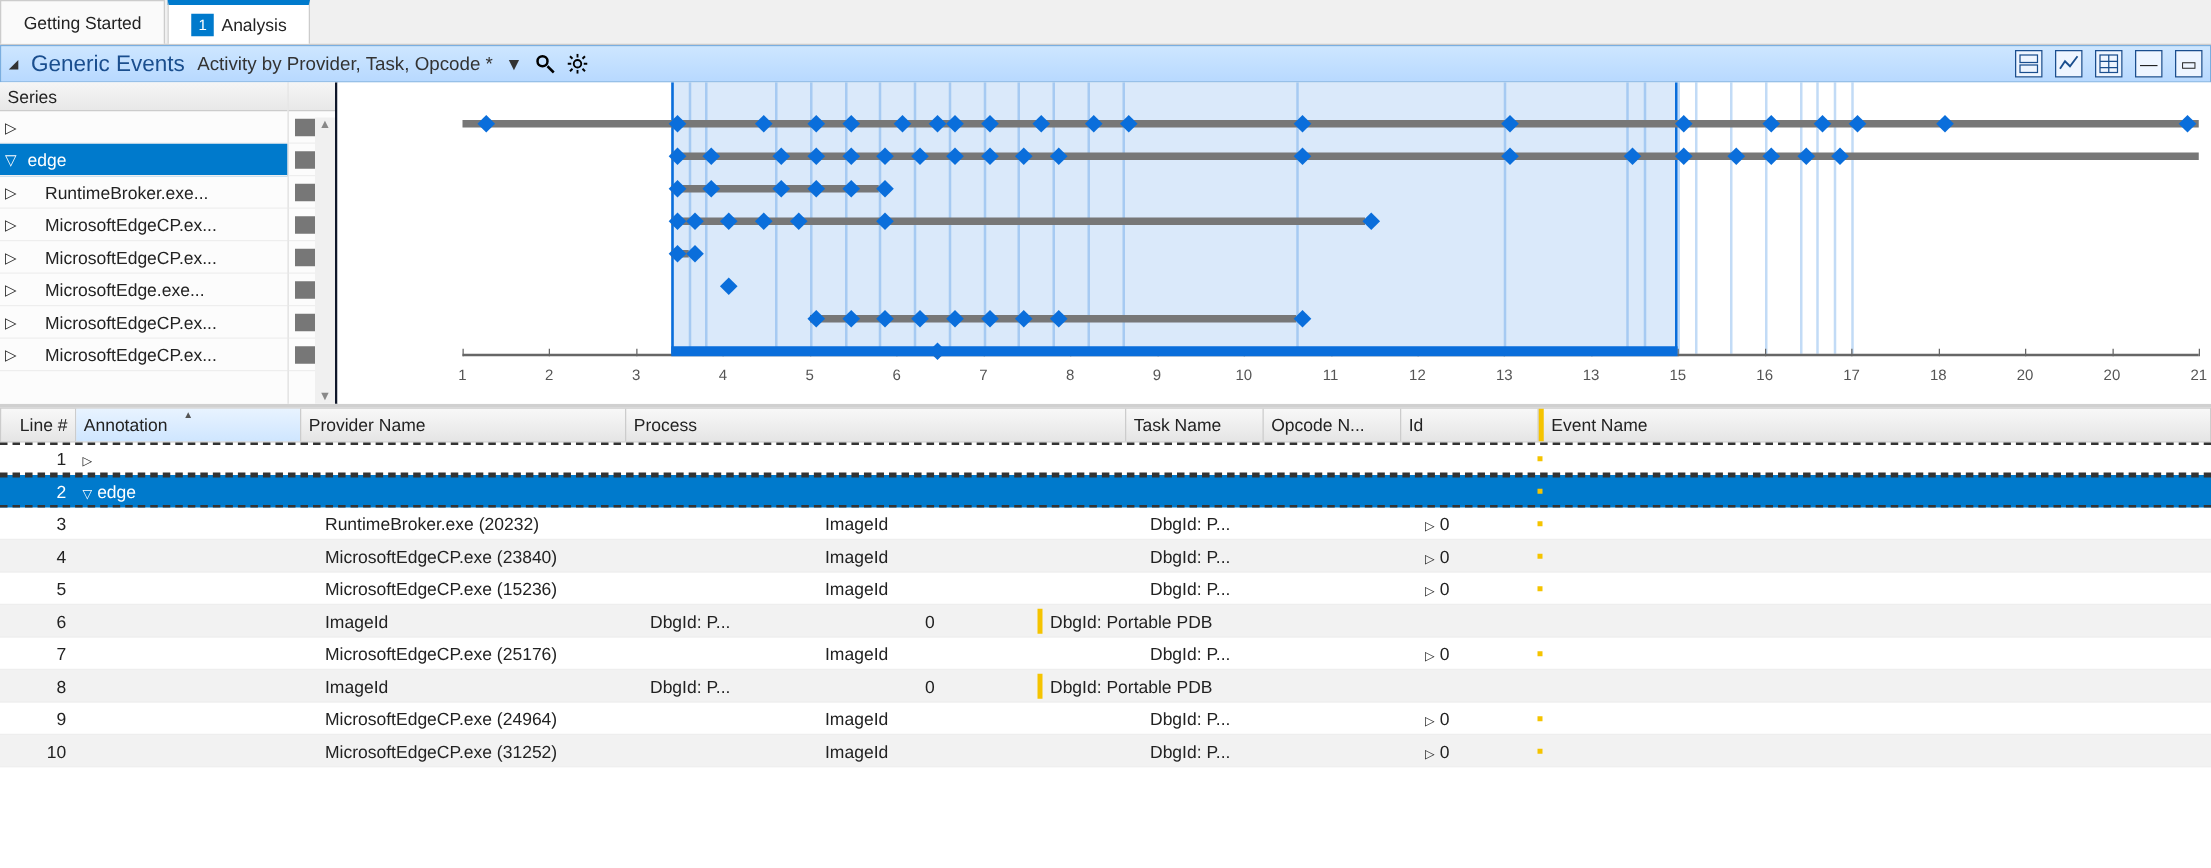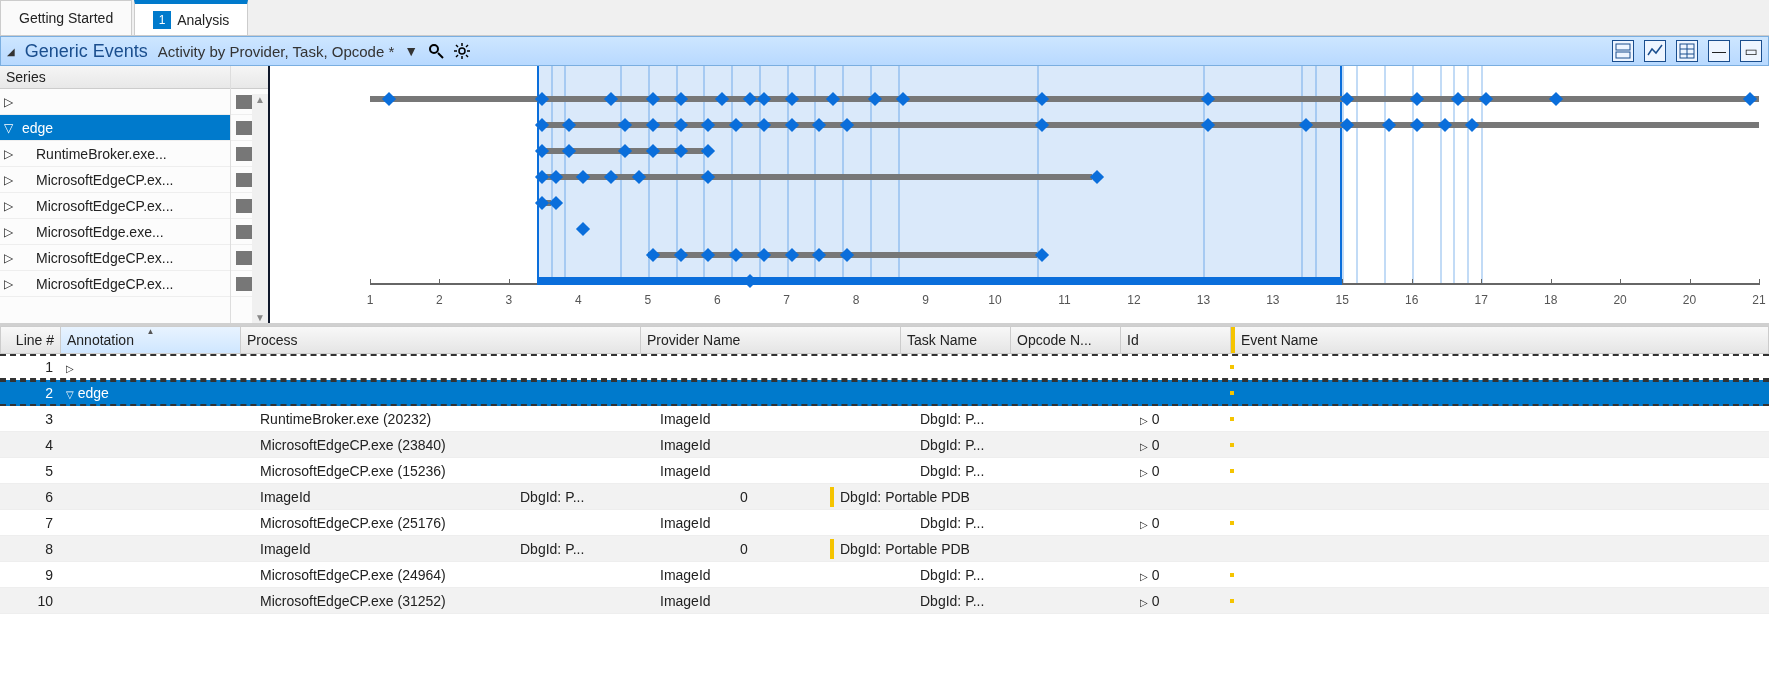--- a/index.html
+++ b/index.html
@@ -382,22 +382,22 @@
         <div class="lbl" style="left: 100%;">21</div>
         <div class="ruler-sel" style="left: 12%; width: 58%;"></div>
       </div>
   </div>
 </div>
 
 <div class="table">
   <div class="thead">
     <div class="th th-line">Line #</div>
     <div class="th th-ann sorted">Annotation</div>
+    <div class="th th-prov">Provider Name</div>
     <div class="th th-proc">Process</div>
-    <div class="th th-prov">Provider Name</div>
     <div class="th th-task">Task Name</div>
     <div class="th th-opc">Opcode N...</div>
     <div class="th th-id">Id</div>
     <div class="th th-event">Event Name</div>
   </div>
   <div class="tbody" id="tbody">
       <div class="tr dashed">
         <div class="td td-line">1</div>
         <div class="td td-ann"><span class="tri-r">▷</span><not annotated=""></not></div>
         <div class="td td-proc"></div>

